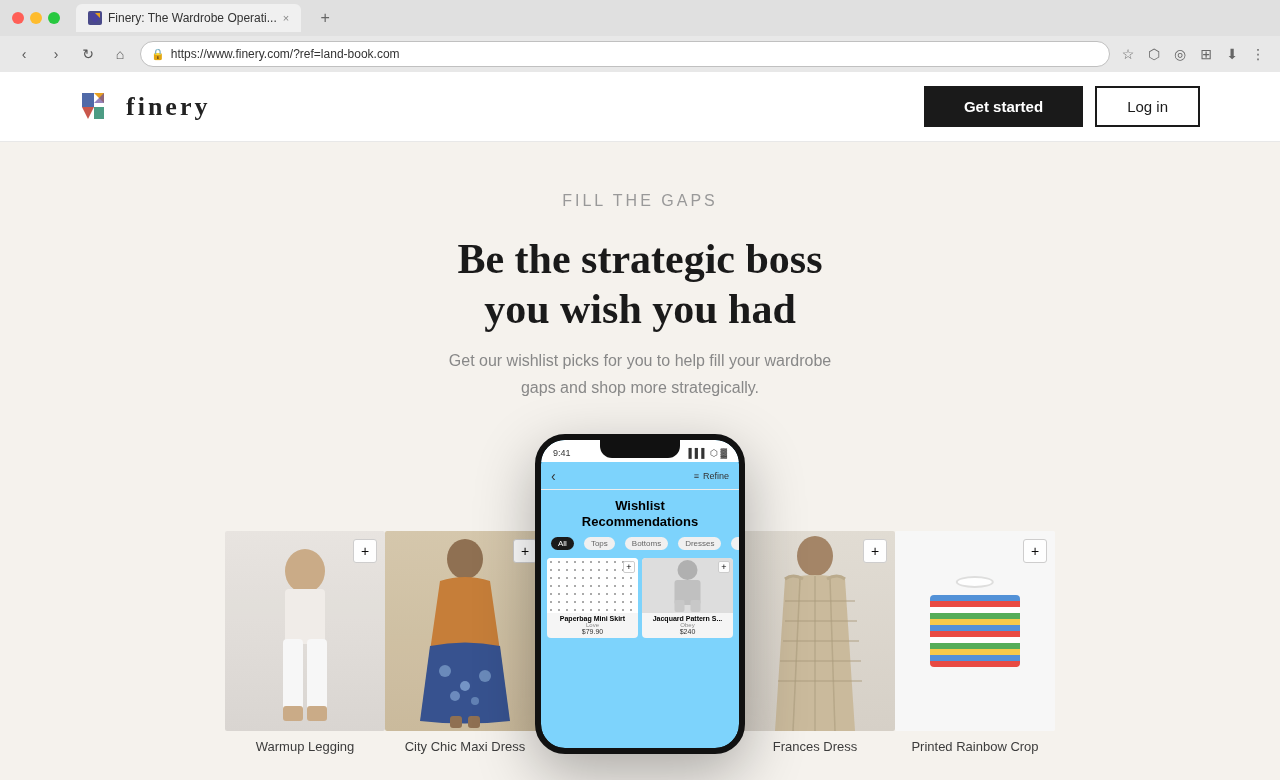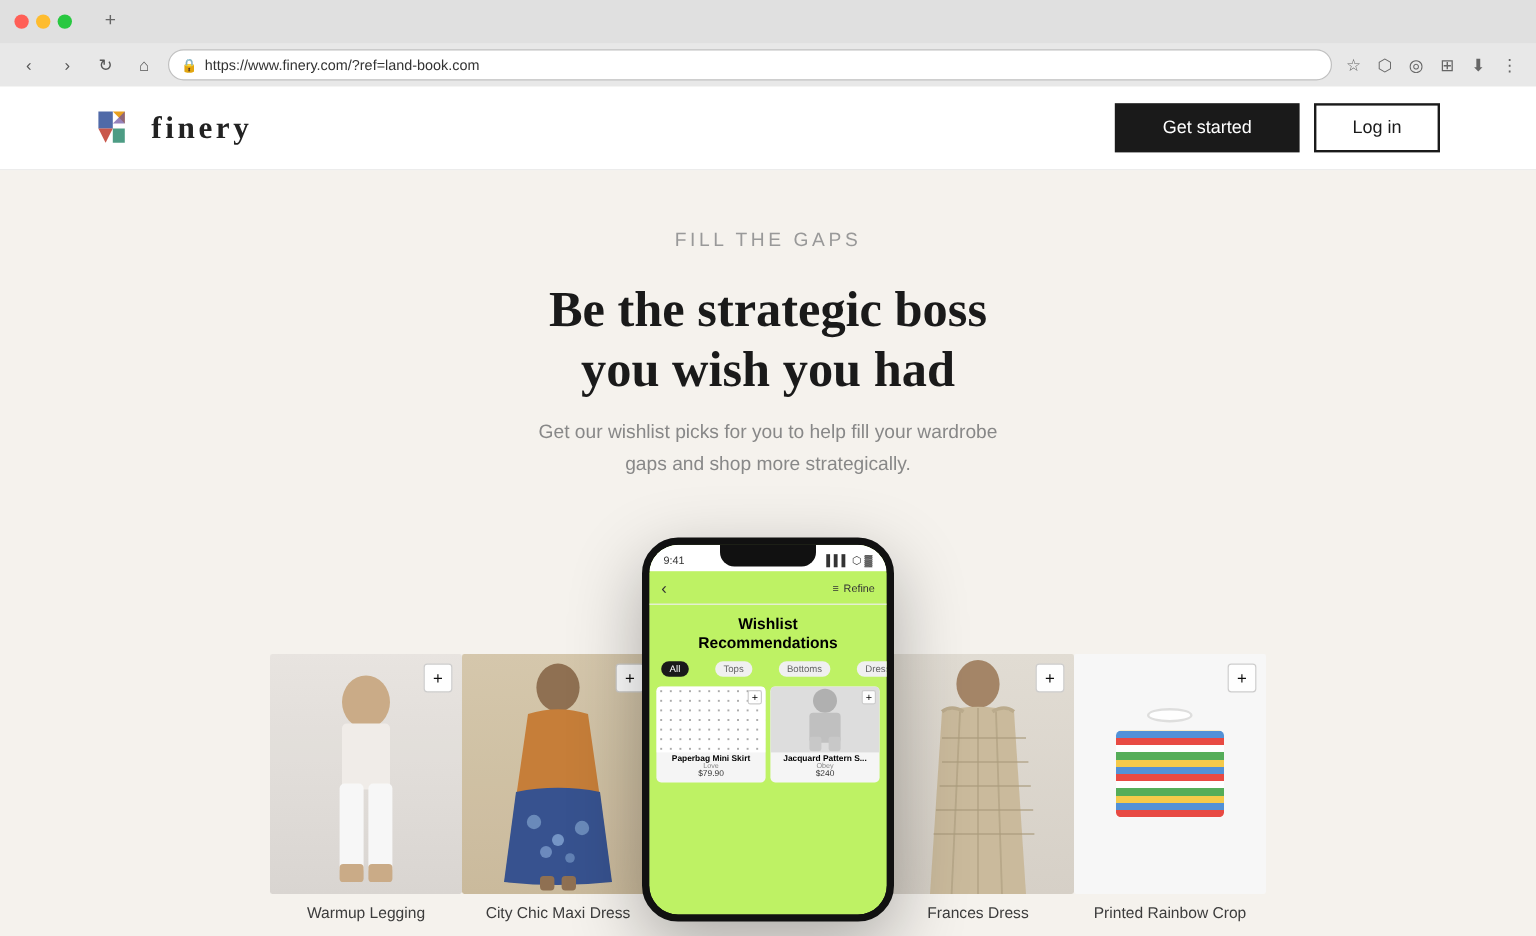--- a/index.html
+++ b/index.html
@@ -133,21 +133,21 @@
     .header-buttons {
       display: flex; gap: 12px; align-items: center;
     }
     .btn-get-started {
       background: #1a1a1a;
       color: white;
       border: none;
       padding: 12px 40px;
       font-size: 15px;
       cursor: pointer;
-      font-weight: 400;
+      font-weight: 700;
       text-align: right;
     }
     .btn-login {
       background: white;
       color: #1a1a1a;
       border: 2px solid #1a1a1a;
       padding: 10px 30px;
       font-size: 15px;
       cursor: pointer;
       font-weight: 500;
@@ -171,21 +171,21 @@
       font-weight: 600;
       color: #1a1a1a;
       line-height: 1.2;
       margin-bottom: 12px;
       font-family: Georgia, serif;
     }
     .section-subtext {
       font-size: 16px;
       color: #888;
       max-width: 400px;
-      margin: 0 auto 47px;
+      margin: 0 auto 33px;
       line-height: 1.7;
     }
 
     
     .products-container {
       position: relative;
       display: flex;
       align-items: flex-end;
       justify-content: center;
       gap: 0;
@@ -211,21 +211,21 @@
       top: 0;
       left: 50%;
       transform: translateX(-50%);
       width: 80px;
       height: 18px;
       background: #111;
       border-radius: 0 0 12px 12px;
       z-index: 20;
     }
     .phone-screen {
-      background: #bef264;
+      background: #7dd3fc;
       width: 100%;
       height: 100%;
       border-radius: 24px;
       overflow: hidden;
     }
     .phone-status-bar {
       height: 22px;
       background: white;
       display: flex;
       align-items: center;
@@ -245,21 +245,21 @@
     .back-arrow { font-size: 14px; color: #333; }
     .refine-btn { font-size: 9px; color: #333; display: flex; align-items: center; gap: 4px; }
     .phone-title {
       padding: 8px 10px 4px;
       font-size: 13px;
       font-weight: 700;
       line-height: 1.2;
     }
     .filter-tabs {
       display: flex;
-      gap: 22px;
+      gap: 10px;
       padding: 4px 10px;
       font-size: 8px;
     }
     .filter-tab {
       padding: 2px 7px;
       border-radius: 10px;
       background: #f0f0f0;
       color: #666;
     }
     .filter-tab.active {
@@ -388,20 +388,30 @@
   </style>
 </head>
 <body>
 
 <div class="browser-chrome">
   <div class="browser-titlebar">
     <div class="traffic-lights">
       <div class="traffic-light red"></div>
       <div class="traffic-light yellow"></div>
       <div class="traffic-light green"></div>
+    </div>
+    <div class="browser-tab">
+      <div class="tab-favicon">
+        <svg width="14" height="14" viewBox="0 0 14 14">
+          <polygon points="2,2 7,2 12,7 7,12 2,7" fill="#4a3fa0" opacity="0.8"></polygon>
+          <polygon points="7,2 12,2 12,7" fill="#e8a020"></polygon>
+        </svg>
+      </div>
+      <span class="tab-title">Finery: The Wardrobe Operati...</span>
+      <span class="tab-close">×</span>
     </div>
     <div class="new-tab-btn">+</div>
   </div>
   <div class="browser-addressbar">
     <button class="nav-btn">‹</button>
     <button class="nav-btn">›</button>
     <button class="nav-btn">↻</button>
     <button class="nav-btn">⌂</button>
     <div class="address-bar">
       <span class="lock-icon">🔒</span>

